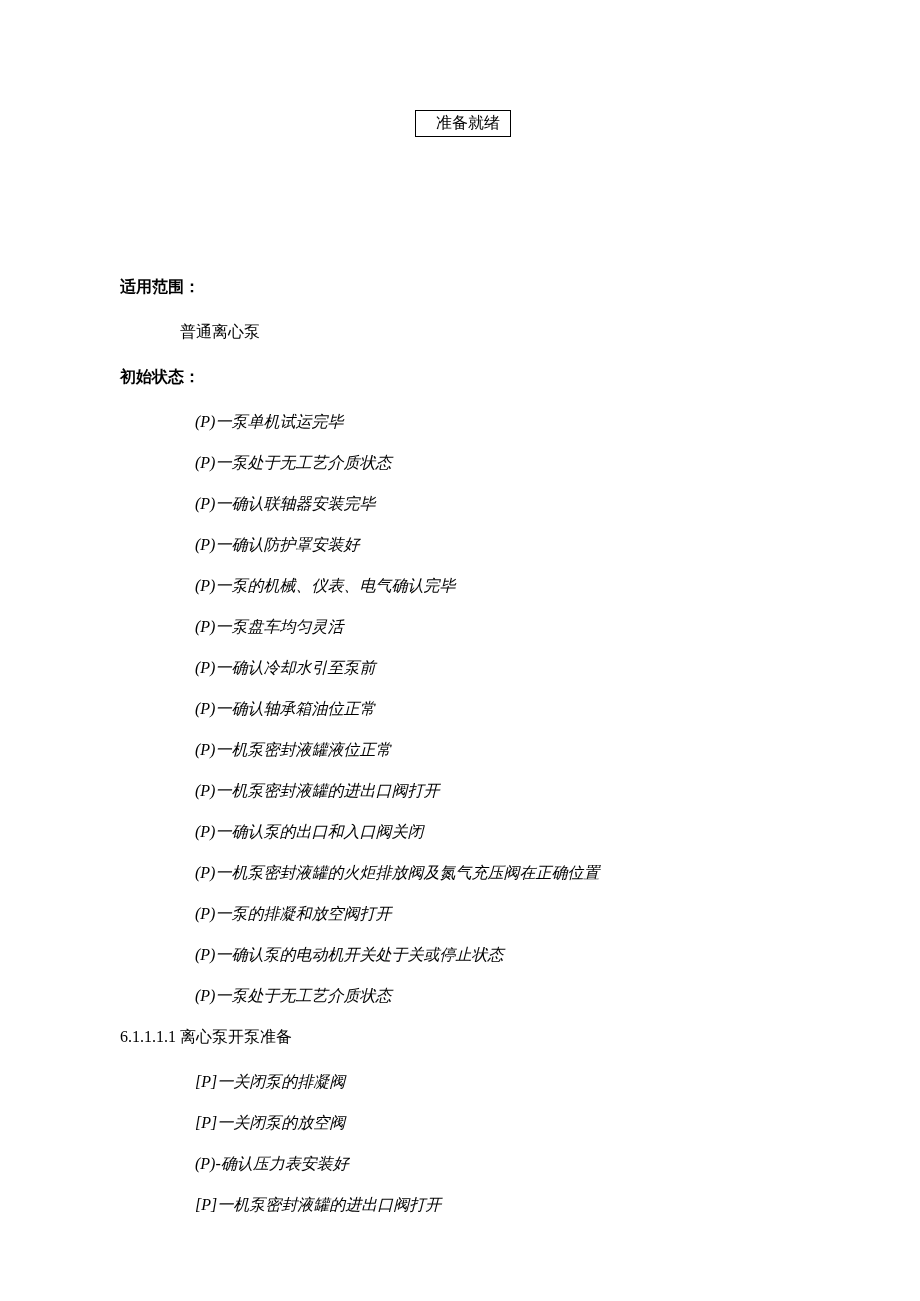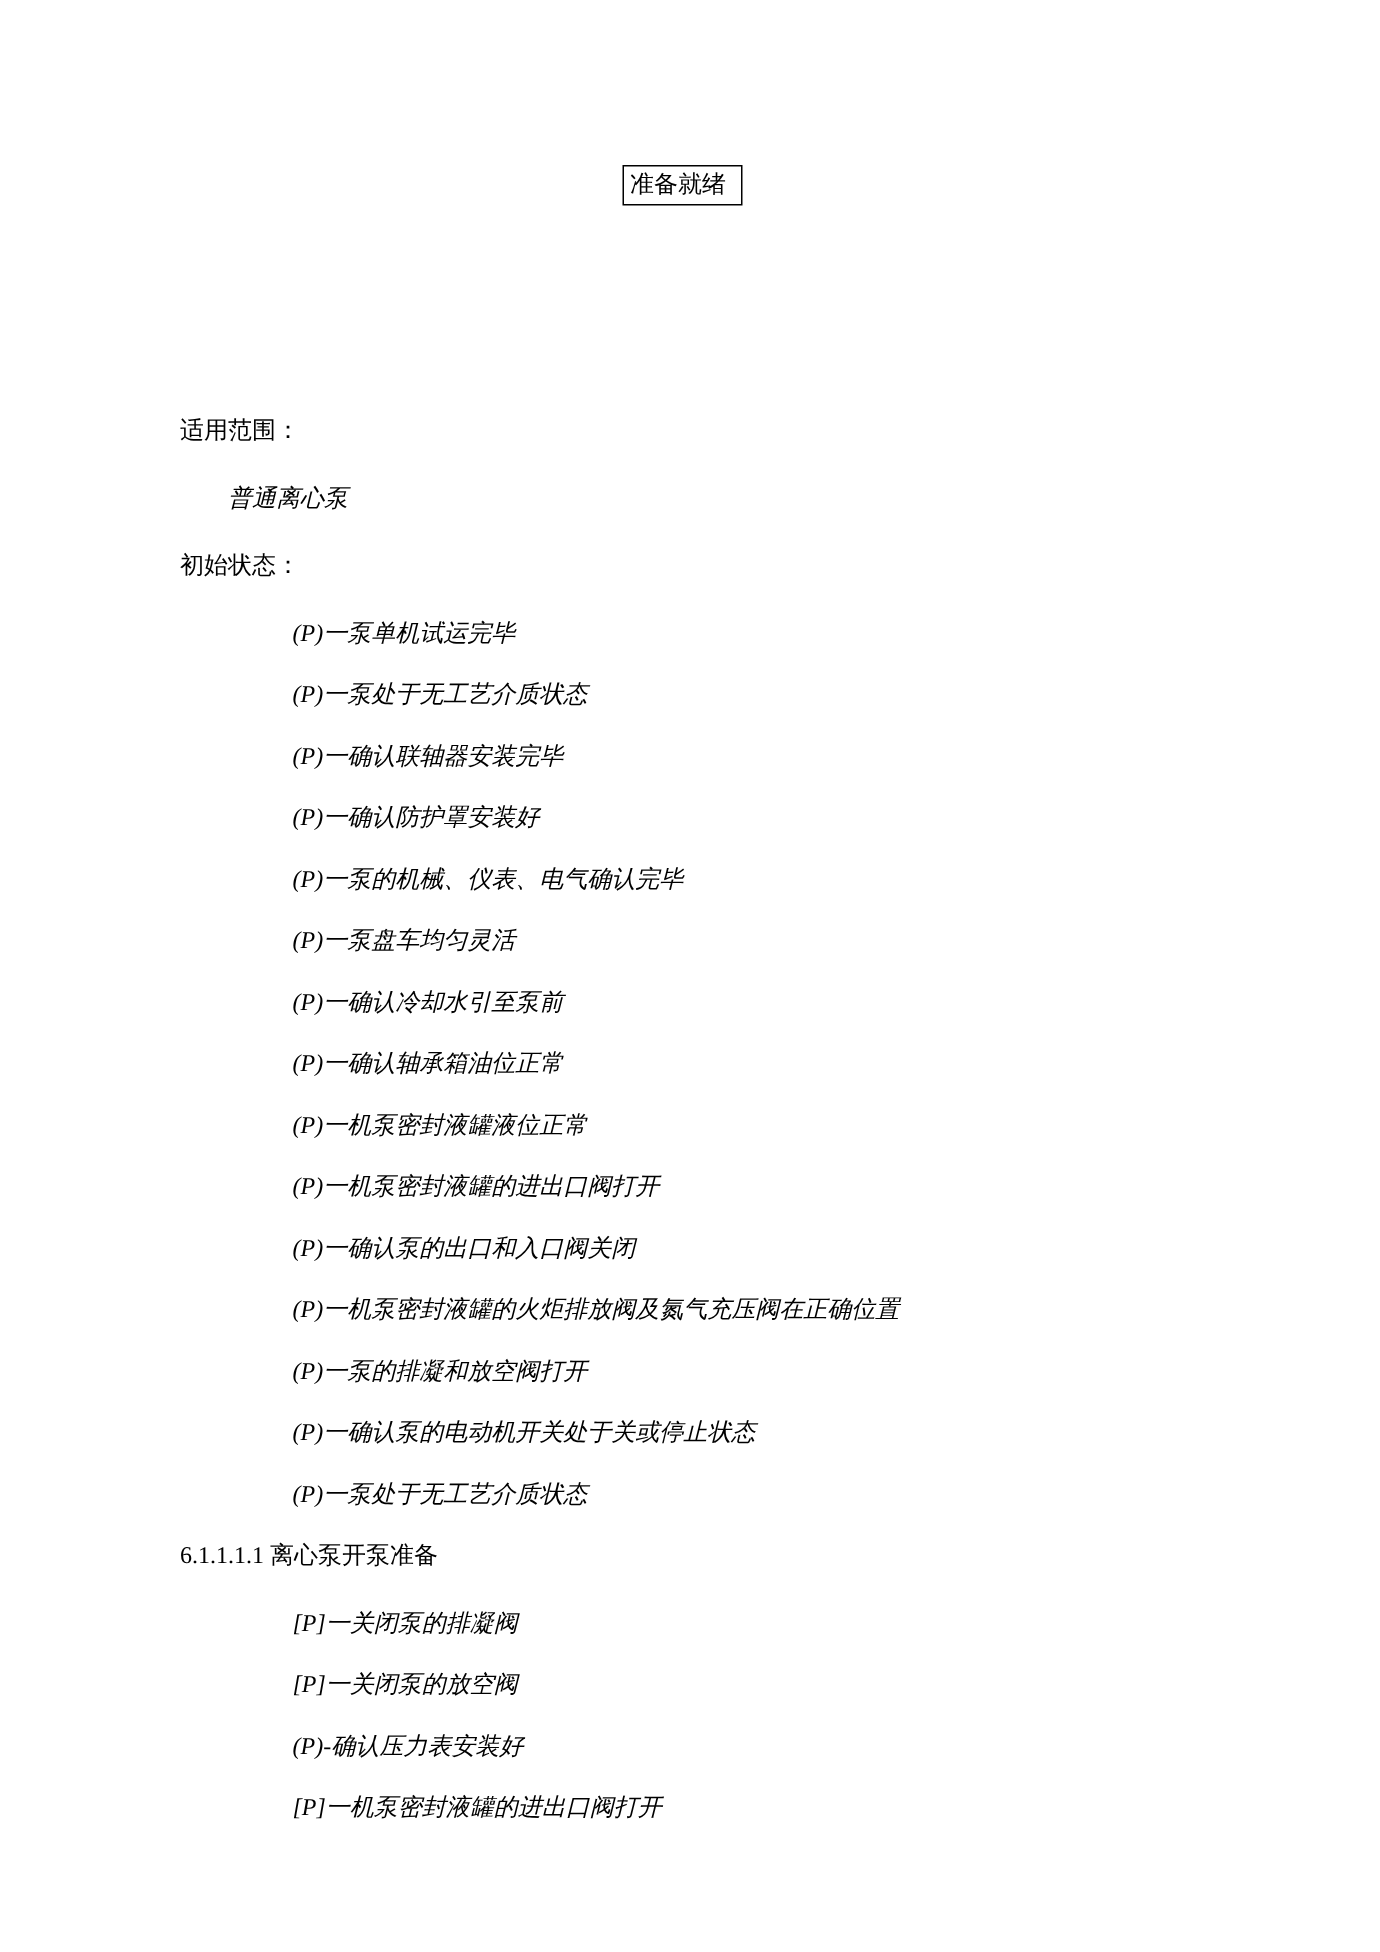--- a/index.html
+++ b/index.html
@@ -11,32 +11,32 @@
     color: #000000;
     width: 920px;
   }
   .page {
     padding: 110px 120px 60px 120px;
     box-sizing: border-box;
   }
   .title-box {
     display: inline-block;
     border: 1px solid #000;
-    padding: 2px 10px 2px 4px;
+    padding: 2px 10px 2px 20px;
     margin-left: 295px;
     margin-bottom: 140px;
     font-size: 16px;
   }
   .section-label {
     margin-bottom: 24px;
+    font-weight: bold;
   }
   .indent-1 {
-    margin-left: 32px;
+    margin-left: 60px;
     margin-bottom: 24px;
-    font-style: italic;
   }
   .list-item {
     margin-left: 75px;
     margin-bottom: 20px;
     font-style: italic;
   }
   .subsection {
     margin-left: 0;
     margin-bottom: 24px;
   }

